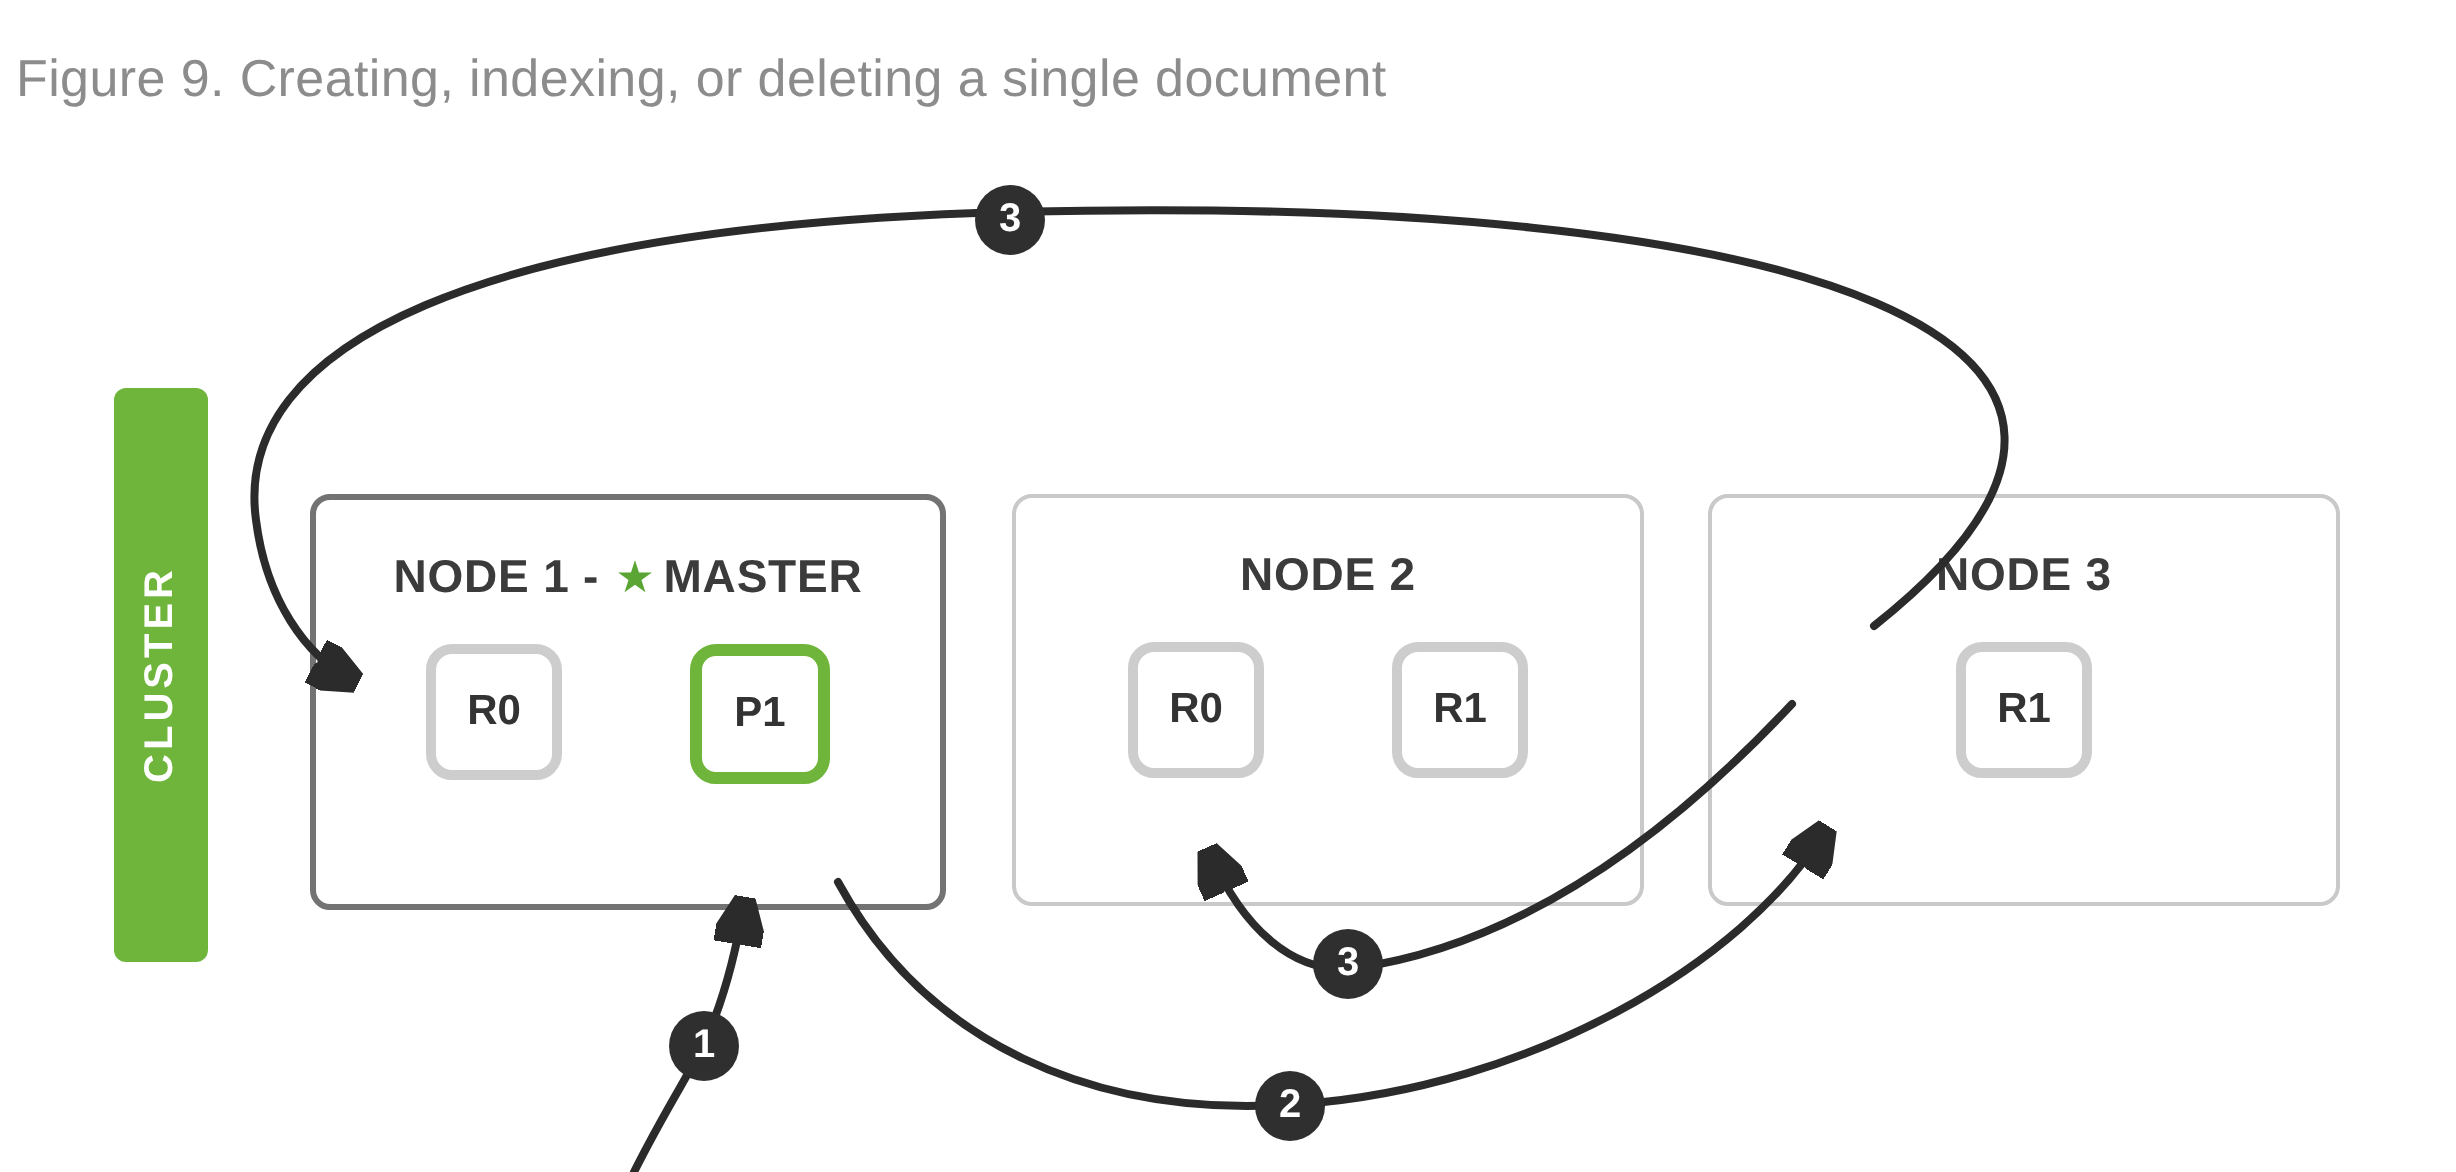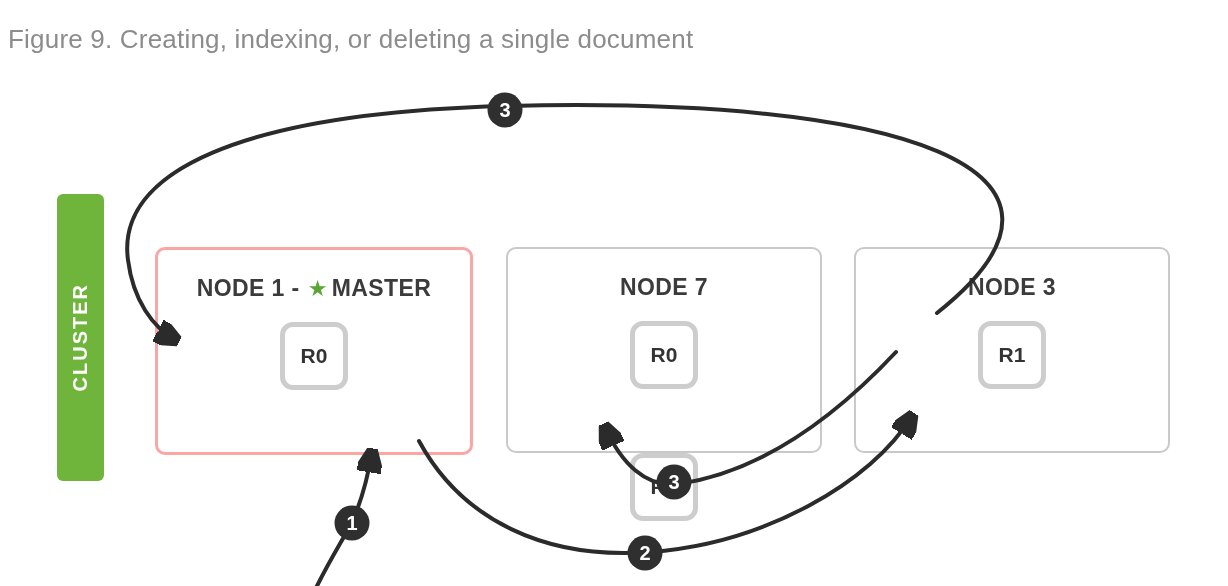--- a/index.html
+++ b/index.html
@@ -20,31 +20,31 @@
   .cluster-label{
     writing-mode:vertical-rl;transform:rotate(180deg);
     color:#ffffff;font-size:20px;font-weight:bold;letter-spacing:2px;
   }
   .node{
     position:absolute;top:247px;height:178px;width:312px;
     background:#ffffff;border-radius:10px;box-sizing:content-box;
     display:flex;flex-direction:column;align-items:center;
     padding-top:24px;
   }
-  .node-green{border:3px solid #fca5a5;}
+  .node-green{border:3px solid #737373;}
   .node-gray{border:2px solid #c9c9c9;}
   #node1{left:155px;}
   #node2{left:506px;}
   #node3{left:854px;}
   .node-title{
     height:28px;line-height:28px;font-size:23px;font-weight:bold;color:#3b3b3b;
     letter-spacing:0.4px;white-space:nowrap;
   }
   .master-star{color:#5ba534;margin:0 4px 0 8px;font-size:22px;}
-  .shards{display:flex;gap:64px;margin-top:20px;flex-direction:column;}
+  .shards{display:flex;gap:64px;margin-top:20px;}
   .shard{
     width:58px;height:58px;border-radius:13px;background:#ffffff;
     display:flex;align-items:center;justify-content:center;
     font-size:21px;font-weight:bold;color:#333333;
   }
   .shard-replica{border:5px solid #cdcdcd;}
   .shard-primary{border:6px solid #6fb53c;}
   .arrow-layer{position:absolute;left:0;top:0;width:1228px;height:586px;pointer-events:none;}
   .arrow-layer path{fill:none;stroke:#2b2b2b;stroke-width:4;stroke-linecap:round;}
   .badge{
@@ -66,25 +66,26 @@
 <div class="cluster-bar">
   <span class="cluster-label">CLUSTER</span>
 </div>
 
 <div id="node1" class="node node-green">
   <div class="node-title">
     <span>NODE 1 -</span><span class="master-star">★</span><span>MASTER</span>
   </div>
   <div class="shards">
     <div class="shard shard-replica">R0</div>
+    <div class="shard shard-primary">P1</div>
   </div>
 </div>
 
 <div id="node2" class="node node-gray">
-  <div class="node-title">NODE 7</div>
+  <div class="node-title">NODE 2</div>
   <div class="shards">
     <div class="shard shard-replica">R0</div>
     <div class="shard shard-replica">R1</div>
   </div>
 </div>
 
 <div id="node3" class="node node-gray">
   <div class="node-title">NODE 3</div>
   <div class="shards">
     <div class="shard shard-replica">R1</div>

